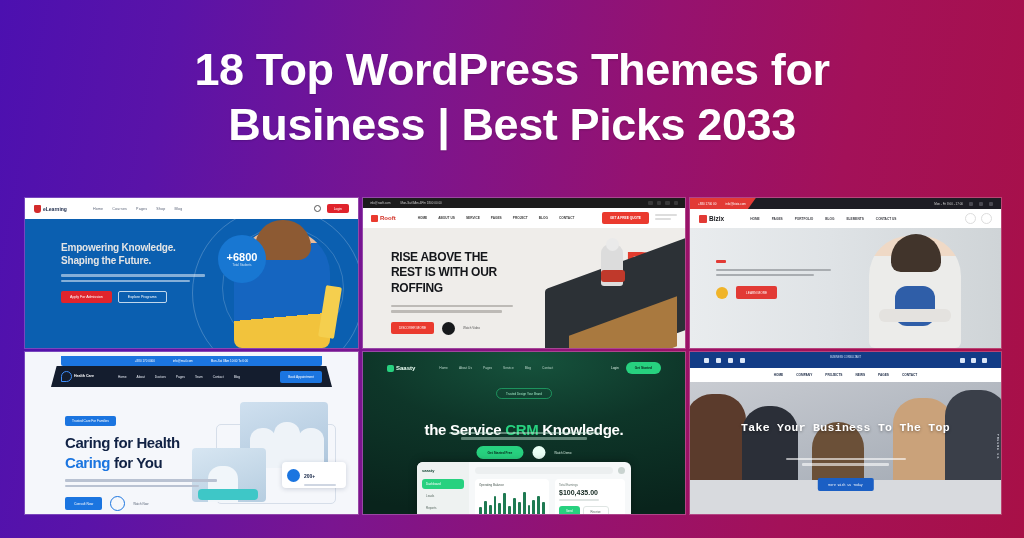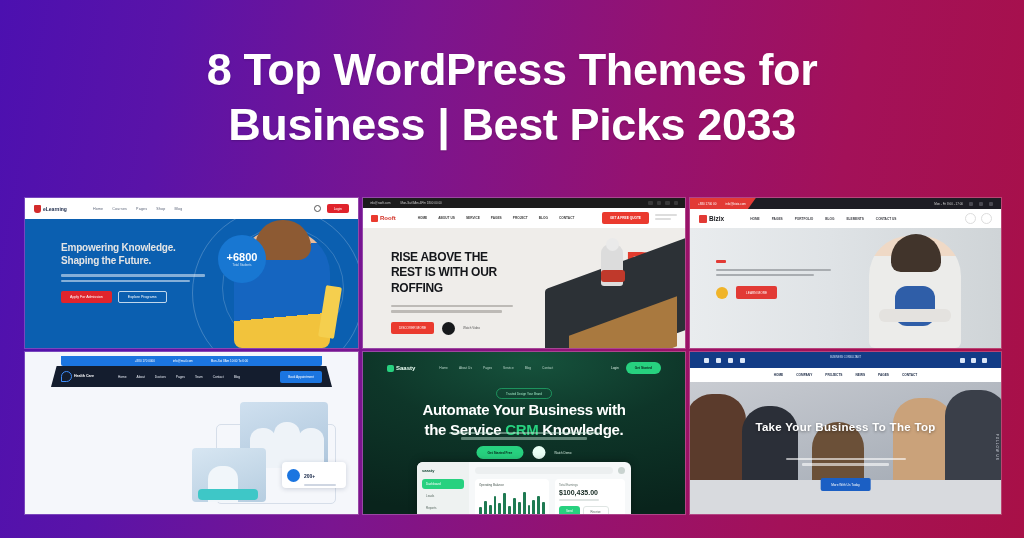--- a/index.html
+++ b/index.html
@@ -220,21 +220,21 @@
   .t6 .topbar .socials i{width:5px;height:5px;background:#dce7f7;border-radius:1px;display:block;}
   .t6 .brand{position:absolute;left:50%;transform:translateX(-50%);top:3px;text-align:center;}
   .t6 .brand .mk{width:12px;height:8px;margin:0 auto;background:#e9f0fb;
     clip-path:polygon(50% 0,100% 40%,80% 100%,20% 100%,0 40%);}
   .t6 .brand em{font-style:normal;display:block;font-size:2.6px;color:#cfe0f7;margin-top:1px;}
   .t6 .topbar .rgt{margin-left:auto;display:flex;align-items:center;gap:6px;}
   .t6 .topbar .rgt i{width:5px;height:5px;background:#dce7f7;border-radius:1px;display:block;}
   .t6 .nav{height:14px;background:#ffffff;display:flex;align-items:center;justify-content:center;gap:13px;}
   .t6 .nav span{font-size:3.2px;color:#22304a;font-weight:700;}
   .t6 .hero{position:absolute;top:30px;left:0;right:0;bottom:0;overflow:hidden;
-    background:linear-gradient(160deg,#c9ccd2 0%,#b7bcc4 40%,#9ba3ad 100%);}
+    background:linear-gradient(160deg,#c9ccd2 0%,#b7bcc4 40%,#9ba3ad 100%);font-family:Liberation Mono, monospace;}
   .t6 .p{position:absolute;bottom:0;border-radius:26px 26px 0 0;}
   .t6 .p1{left:-4px;width:60px;height:120px;background:#5b3b2c;}
   .t6 .p2{left:52px;width:56px;height:108px;background:#2b2f38;}
   .t6 .p3{left:122px;width:52px;height:92px;background:#6b5038;}
   .t6 .p4{right:48px;width:60px;height:116px;background:#caa27a;}
   .t6 .p5{right:-6px;width:62px;height:124px;background:#3a3f49;}
   .t6 .table{position:absolute;left:0;right:0;bottom:0;height:34px;background:#d8dade;}
   .t6 .h1{position:absolute;left:0;right:0;top:38px;text-align:center;color:#fff;
     font-size:11.5px;font-weight:700;line-height:1.34;letter-spacing:.3px;
     text-shadow:0 1px 3px rgba(0,0,0,.4);}
@@ -243,21 +243,21 @@
   .t6 .b1{position:absolute;left:50%;transform:translateX(-50%);top:96px;background:#1b5fc4;color:#fff;
     font-size:3.2px;padding:4.5px 11px;border-radius:2px;}
   .t6 .side{position:absolute;right:2px;top:52px;writing-mode:vertical-rl;font-size:3px;color:#e8edf5;letter-spacing:1px;}
 </style>
 </head>
 <body>
 
 <div class="poster">
 
   <div class="title-block">
-    <div class="title-line">8 Top WordPress Themes for</div>
+    <div class="title-line">18 Top WordPress Themes for</div>
     <div class="title-line">Business | Best Picks 2033</div>
   </div>
 
   <div class="grid">
 
     <div class="thumb t1">
       <div class="top">
         <div class="logo">
           <span class="logo-mark"></span>
           <span class="logo-tx">eLearning</span>
@@ -437,20 +437,36 @@
             <span class="doc"></span>
           </div>
         <div class="teal"></div>
         <div class="card">
           <span class="av"></span>
           <span>
             <b>200+</b>
             <i></i>
           </span>
         </div>
+        <div class="htext">
+          <span class="pill">Trusted Care For Families</span>
+          <div class="h1">
+            <span>Caring for Health</span><br>
+            <b>Caring</b><span> for You</span>
+          </div>
+          <div class="sub">
+            <i style="width:95%"></i>
+              <i style="width:84%"></i>
+          </div>
+          <div class="row">
+            <span class="b1">Consult Now</span>
+            <span class="play"></span>
+            <span class="playtx">Watch Now</span>
+          </div>
+        </div>
       </div>
     </div>
 
     <div class="thumb t5">
       <div class="hero">
         <div class="nav">
           <div class="logo">
             <span class="logo-mark"></span>
             <span class="logo-tx">Saasty</span>
           </div>
@@ -462,21 +478,21 @@
             <span>Blog</span>
             <span>Contact</span>
           </div>
           <div class="navright">
             <em>Login</em>
             <span class="navcta">Get Started</span>
           </div>
         </div>
         <div class="badge">Trusted Design Your Brand</div>
         <div class="h1">
-          <span>Automate Your Business with</span><br>
+          <br>
           <span>the Service </span><b>CRM</b><span> Knowledge.</span>
         </div>
         <div class="sub">
           <i style="width:100%"></i>
             <i style="width:84%"></i>
         </div>
         <div class="row">
           <span class="b1">Get Started Free</span>
           <span class="play"></span>
           <span class="playtx">Watch Demo</span>

